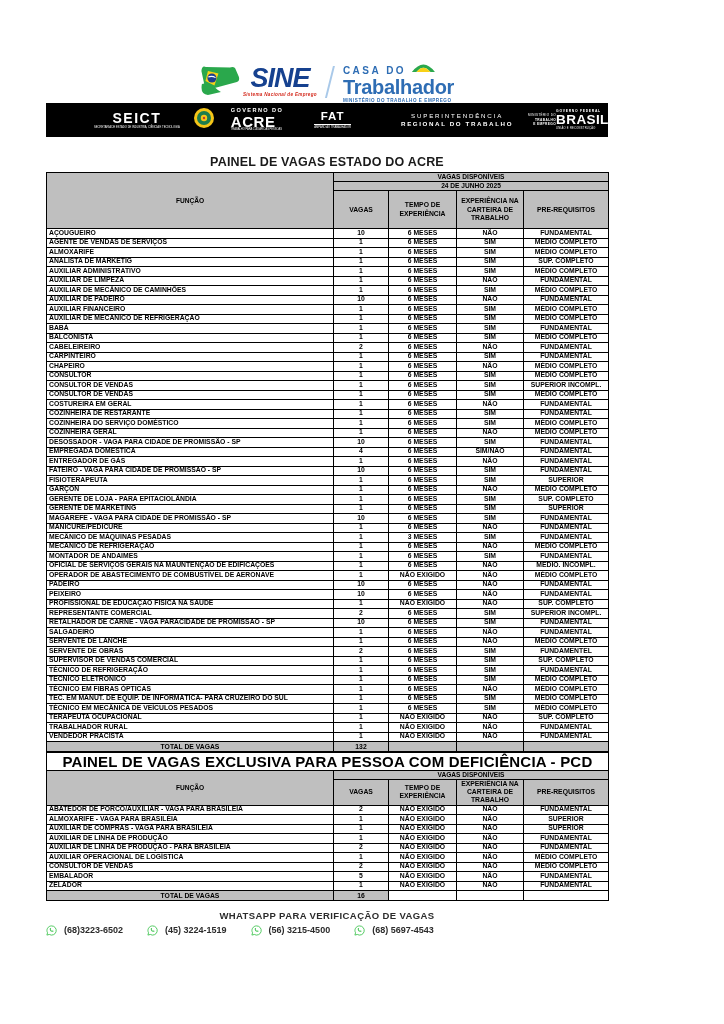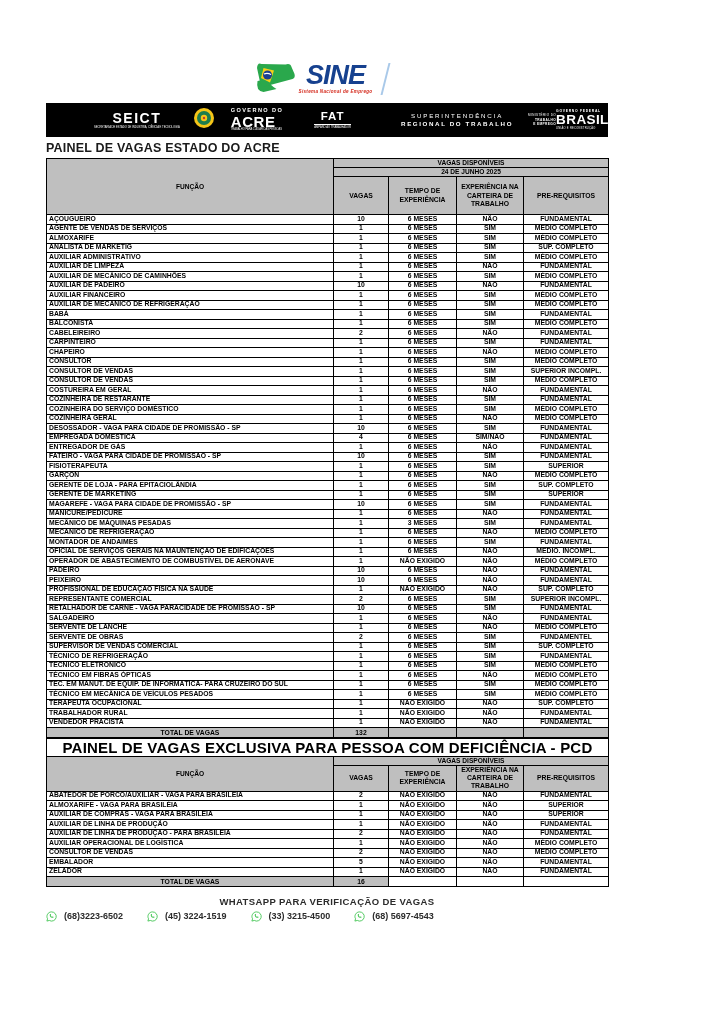--- a/index.html
+++ b/index.html
@@ -48,21 +48,21 @@
   .mte { margin-left:15px; text-align:right; line-height:1.4; }
   .mte .l1 { font-size:3px; letter-spacing:0.4px; }
   .mte .l2, .mte .l3 { font-size:3.2px; font-weight:bold; letter-spacing:0.4px; }
   .brasil { text-align:left; line-height:1; }
   .brasil-top { font-size:3.4px; font-weight:bold; letter-spacing:0.7px; }
   .brasil-main { font-size:13.5px; font-weight:bold; letter-spacing:0.4px;
                  font-stretch:condensed; margin-top:0.5px; }
   .brasil-sub { font-size:2.6px; margin-top:1px; letter-spacing:0.3px; }
 
   
-  .title1 { margin-top:5px; margin-bottom:3px; text-align:left; font-size:12.5px;
+  .title1 { margin-top:19px; margin-bottom:3px; text-align:center; font-size:12.5px;
             font-weight:bold; letter-spacing:0.2px; color:#1a1a1a; line-height:1.05; }
 
   
   table.vagas { width:562px; border-collapse:collapse; table-layout:fixed; }
   table.vagas th, table.vagas td { border:1px solid #000; padding:0 2px; overflow:hidden; }
   table.vagas { border:1.5px solid #000; }
   thead th { background:#bfbfbf; font-size:6.8px; font-weight:bold; text-align:center;
              line-height:1.2; white-space:normal; }
   .th-strip th { height:9px; font-size:6.6px; }
   .th-cols-1 th { height:38px; }
@@ -101,20 +101,33 @@
               <circle cx="12" cy="15" r="4.5" fill="#1b3f8f"></circle>
               <path d="M8.4 14 Q12 12.4 15.6 14.6" stroke="#fff" stroke-width="1.1" fill="none"></path>
             </svg>
           </span>
           <div class="sine-textwrap">
             <div class="sine-word">SINE</div>
             <div class="sine-sub">Sistema Nacional de Emprego</div>
           </div>
         </div>
         <div class="slash"></div>
+        <div class="casa-block">
+          <div class="casa-top">
+            <span class="casa-line1">CASA DO</span>
+            <span>
+              <svg width="25" height="13" viewBox="0 0 25 13">
+                <path d="M1 12 Q12.5 -3 24 12 L19.5 12 Q12.5 3.5 5.5 12 Z" fill="#2aa84c"></path>
+                <path d="M5.5 12 Q12.5 3.5 19.5 12 Z" fill="#f8d117"></path>
+              </svg>
+            </span>
+          </div>
+          <div class="casa-line2">Trabalhador</div>
+          <div class="casa-line3">MINISTÉRIO DO TRABALHO E EMPREGO</div>
+        </div>
       </div>
     </div>
 
     <div class="banner">
       <div class="seict">
         <div class="seict-main">SEICT</div>
         <div class="seict-sub">SECRETARIA DE ESTADO DE INDÚSTRIA, CIÊNCIA E TECNOLOGIA</div>
       </div>
       <div class="acre-grp">
         <span>
@@ -689,21 +702,21 @@
         </span>
         <span>(45) 3224-1519</span>
       </span>
         <span class="phone">
         <span>
           <svg width="11" height="11" viewBox="0 0 24 24">
             <path d="M12 2a10 10 0 0 0-8.6 15L2 22l5.2-1.4A10 10 0 1 0 12 2z" fill="none" stroke="#45c655" stroke-width="2"></path>
             <path d="M8.6 7c.3-.7 1.5-.6 1.8 0l.7 1.4c.2.4-.1.8-.5 1.1-.3.2-.3.6-.1 1 .5.8 1.3 1.6 2.1 2 .4.2.8.2 1-.1.3-.4.7-.7 1.1-.5l1.4.7c.6.3.7 1.5 0 1.8-4.3 2-9.5-3.2-7.5-7.4z" fill="#45c655"></path>
           </svg>
         </span>
-        <span>(33) 3215-4500</span>
+        <span>(56) 3215-4500</span>
       </span>
         <span class="phone">
         <span>
           <svg width="11" height="11" viewBox="0 0 24 24">
             <path d="M12 2a10 10 0 0 0-8.6 15L2 22l5.2-1.4A10 10 0 1 0 12 2z" fill="none" stroke="#45c655" stroke-width="2"></path>
             <path d="M8.6 7c.3-.7 1.5-.6 1.8 0l.7 1.4c.2.4-.1.8-.5 1.1-.3.2-.3.6-.1 1 .5.8 1.3 1.6 2.1 2 .4.2.8.2 1-.1.3-.4.7-.7 1.1-.5l1.4.7c.6.3.7 1.5 0 1.8-4.3 2-9.5-3.2-7.5-7.4z" fill="#45c655"></path>
           </svg>
         </span>
         <span>(68) 5697-4543</span>
       </span>

